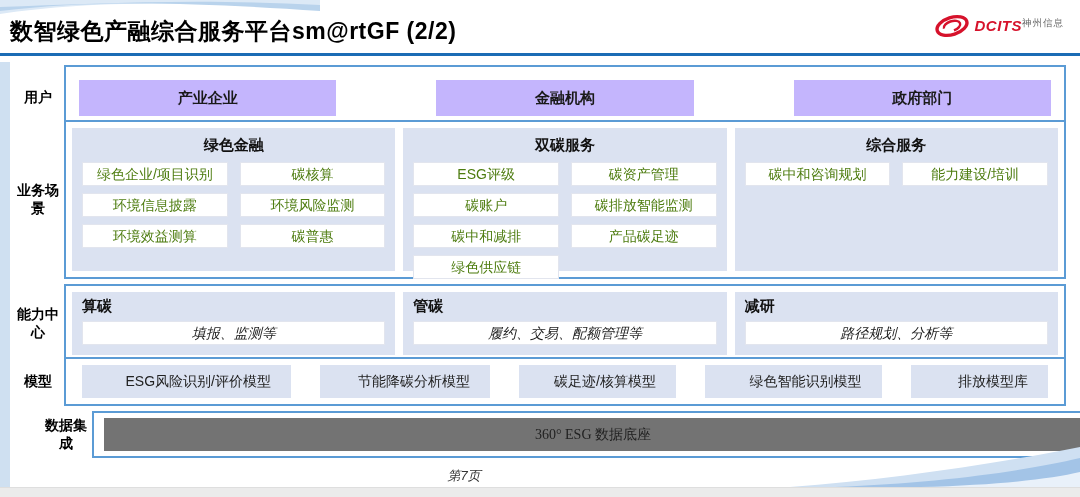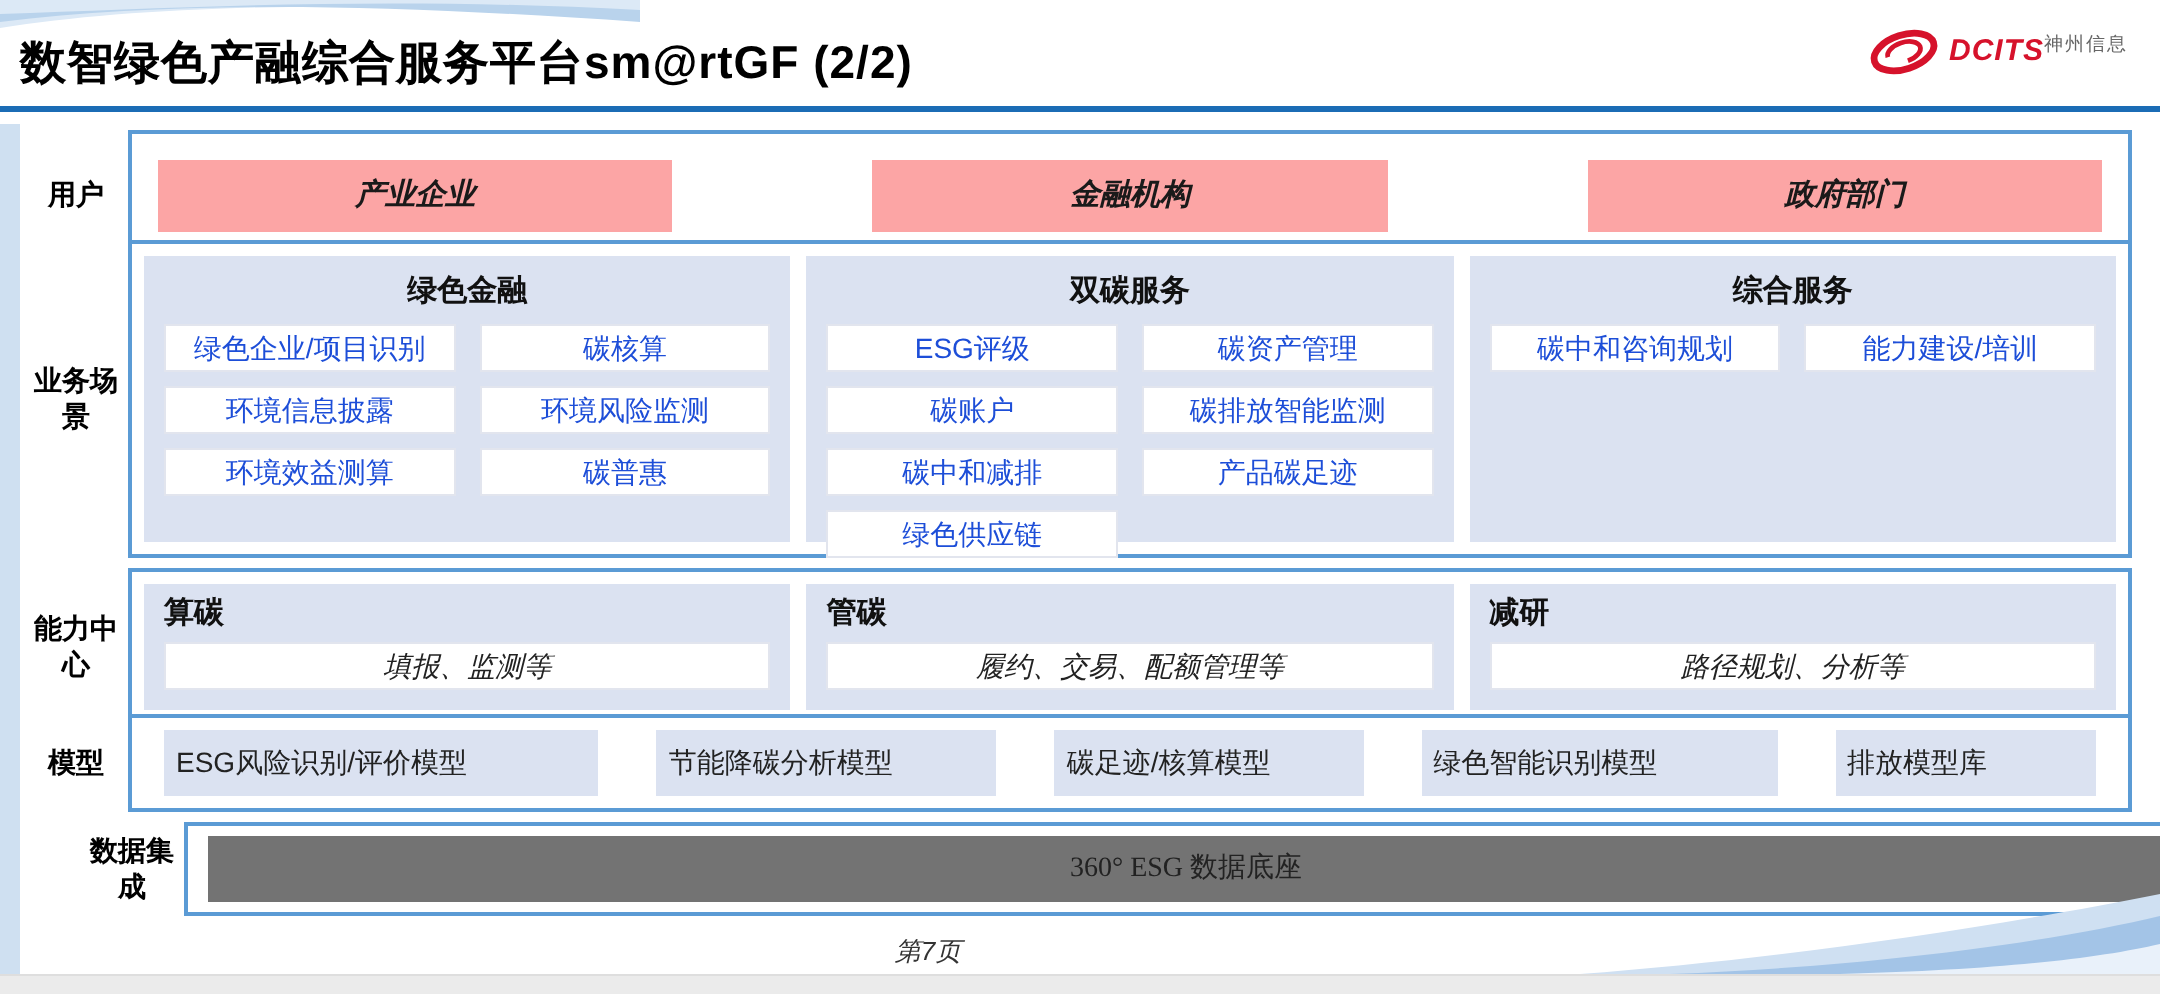--- a/index.html
+++ b/index.html
@@ -35,51 +35,51 @@
     font-weight: bold; font-size: 14px; text-align: center; line-height: 1.25; color: #000;
   }
   .frame {
     flex: 1; border: 2px solid #5b9bd5; background: #fff;
   }
 
   
   .row-users { top: 65px; height: 66px; }
   .frame-users { display: flex; align-items: center; gap: 100px; padding: 6px 13px; }
   .user-box {
-    flex: 1; background: #fca5a5; height: 36px; line-height: 36px;
-    text-align: center; font-weight: bold; font-size: 15px; color: #1a1a1a; font-style: italic;
+    flex: 1; background: #c4b5fd; height: 36px; line-height: 36px;
+    text-align: center; font-weight: bold; font-size: 15px; color: #1a1a1a;
   }
 
   
   .row-scenarios { top: 120px; height: 159px; }
   .frame-scenarios { display: flex; gap: 8px; padding: 6px; }
   .group { flex: 1; background: #dbe2f1; padding: 5px 10px 8px; display: flex; flex-direction: column; }
   .group-title { text-align: center; font-weight: bold; font-size: 15px; padding: 3px 0 7px; color: #111; }
   .group-items { display: grid; grid-template-columns: 1fr 1fr; gap: 7px 12px; align-content: start; }
   .item {
     background: #fff; border: 1px solid #e2e5ee; height: 24px; line-height: 22px;
-    text-align: center; font-size: 14px; color: #1d4ed8;
+    text-align: center; font-size: 14px; color: #4d7c0f;
   }
 
   
   .row-capabilities { top: 284px; height: 79px; }
   .frame-capabilities { display: flex; gap: 8px; padding: 6px; }
   .cap { flex: 1; background: #dbe2f1; padding: 3px 10px 7px; display: flex; flex-direction: column; }
   .cap-title { font-weight: bold; font-size: 15px; padding: 2px 0 5px; color: #111; }
   .cap-desc {
     background: #fff; border: 1px solid #e2e5ee; height: 24px; line-height: 22px;
     text-align: center; font-size: 14px; font-style: italic; color: #222;
   }
 
   
   .row-models { top: 357px; height: 49px; }
   .frame-models { display: flex; align-items: center; gap: 29px; padding: 6px 16px; }
   .model {
-    background: #dbe2f1; height: 33px; line-height: 33px; text-align: left;
-    font-size: 14px; color: #222; padding: 0 6px; white-space: nowrap; overflow: hidden;
+    background: #dbe2f1; height: 33px; line-height: 33px; text-align: right;
+    font-size: 14px; color: #222; padding: 0 20px; white-space: nowrap; overflow: hidden;
   }
   .model-1 { flex: 1.3; } .model-2 { flex: 1.0; } .model-3 { flex: 0.9; }
   .model-4 { flex: 1.05; } .model-5 { flex: 0.75; }
 
   
   .row-data { top: 411px; height: 47px; margin-left: 28px; }
   .frame-data { display: flex; align-items: center; padding: 6px 10px; }
   .data-box {
     flex: 1; background: #737373; height: 33px; line-height: 33px;
     text-align: center; font-size: 14px; color: #222; font-family: Liberation Serif, serif;

